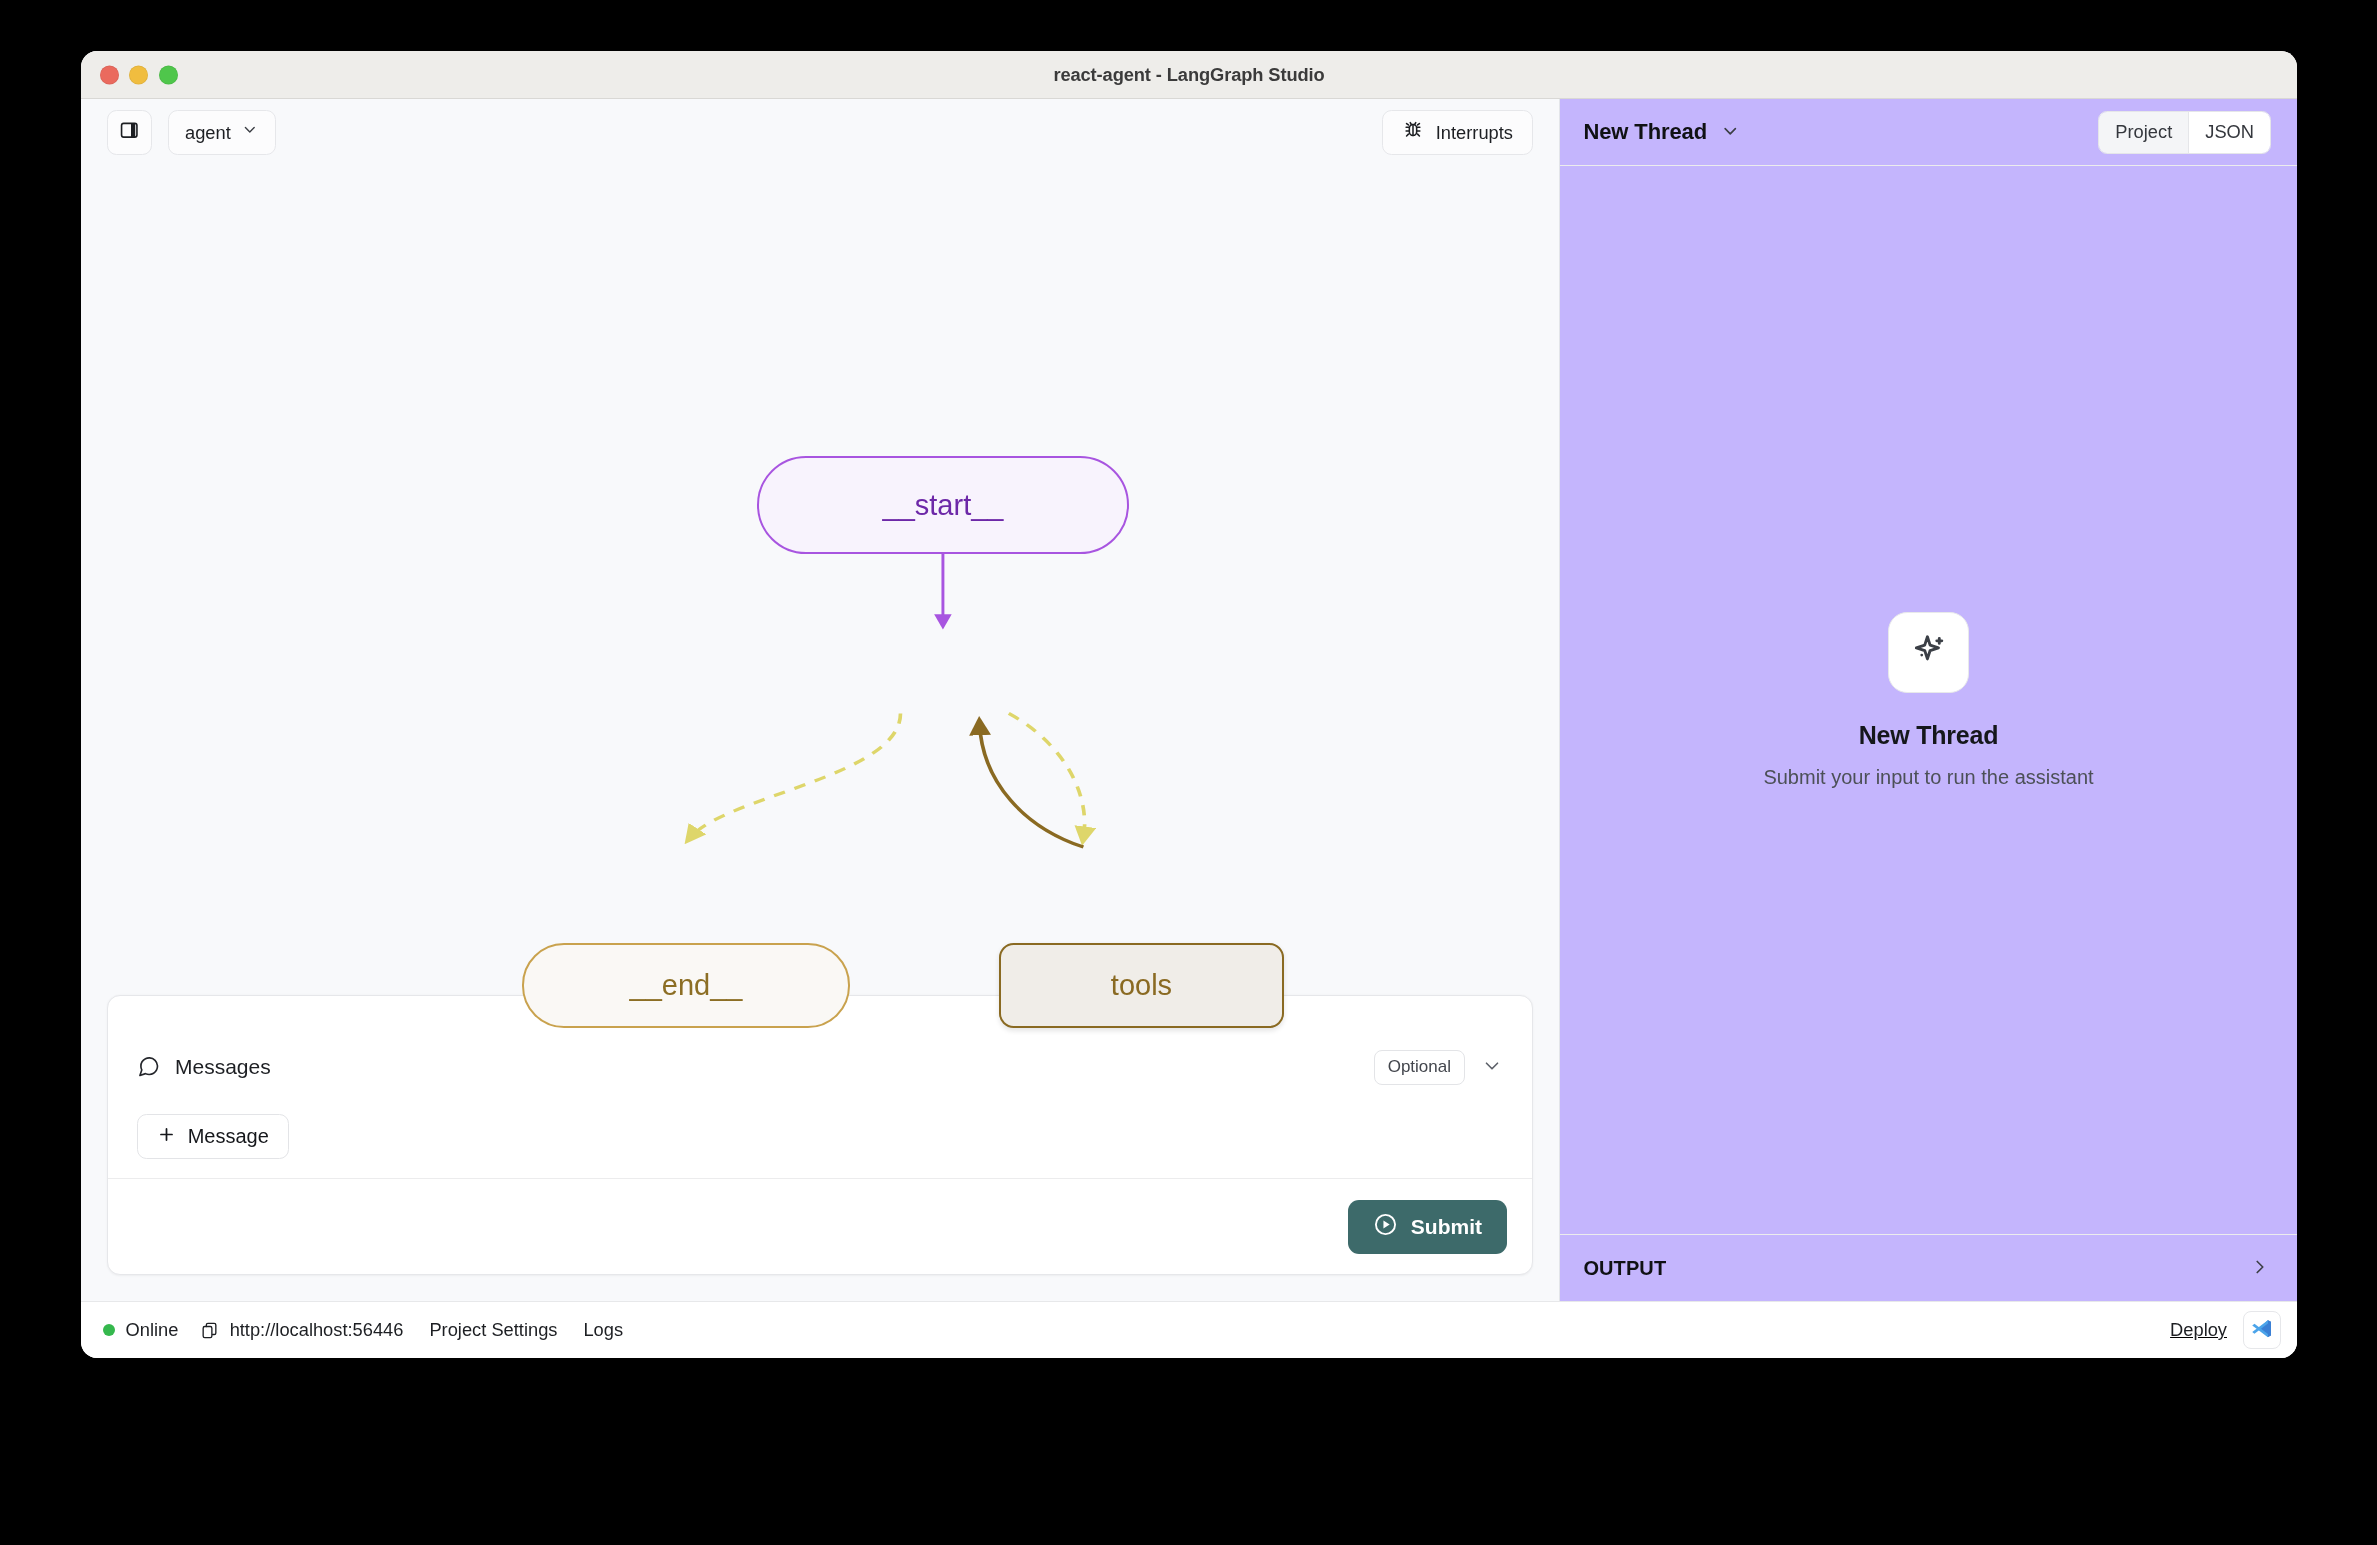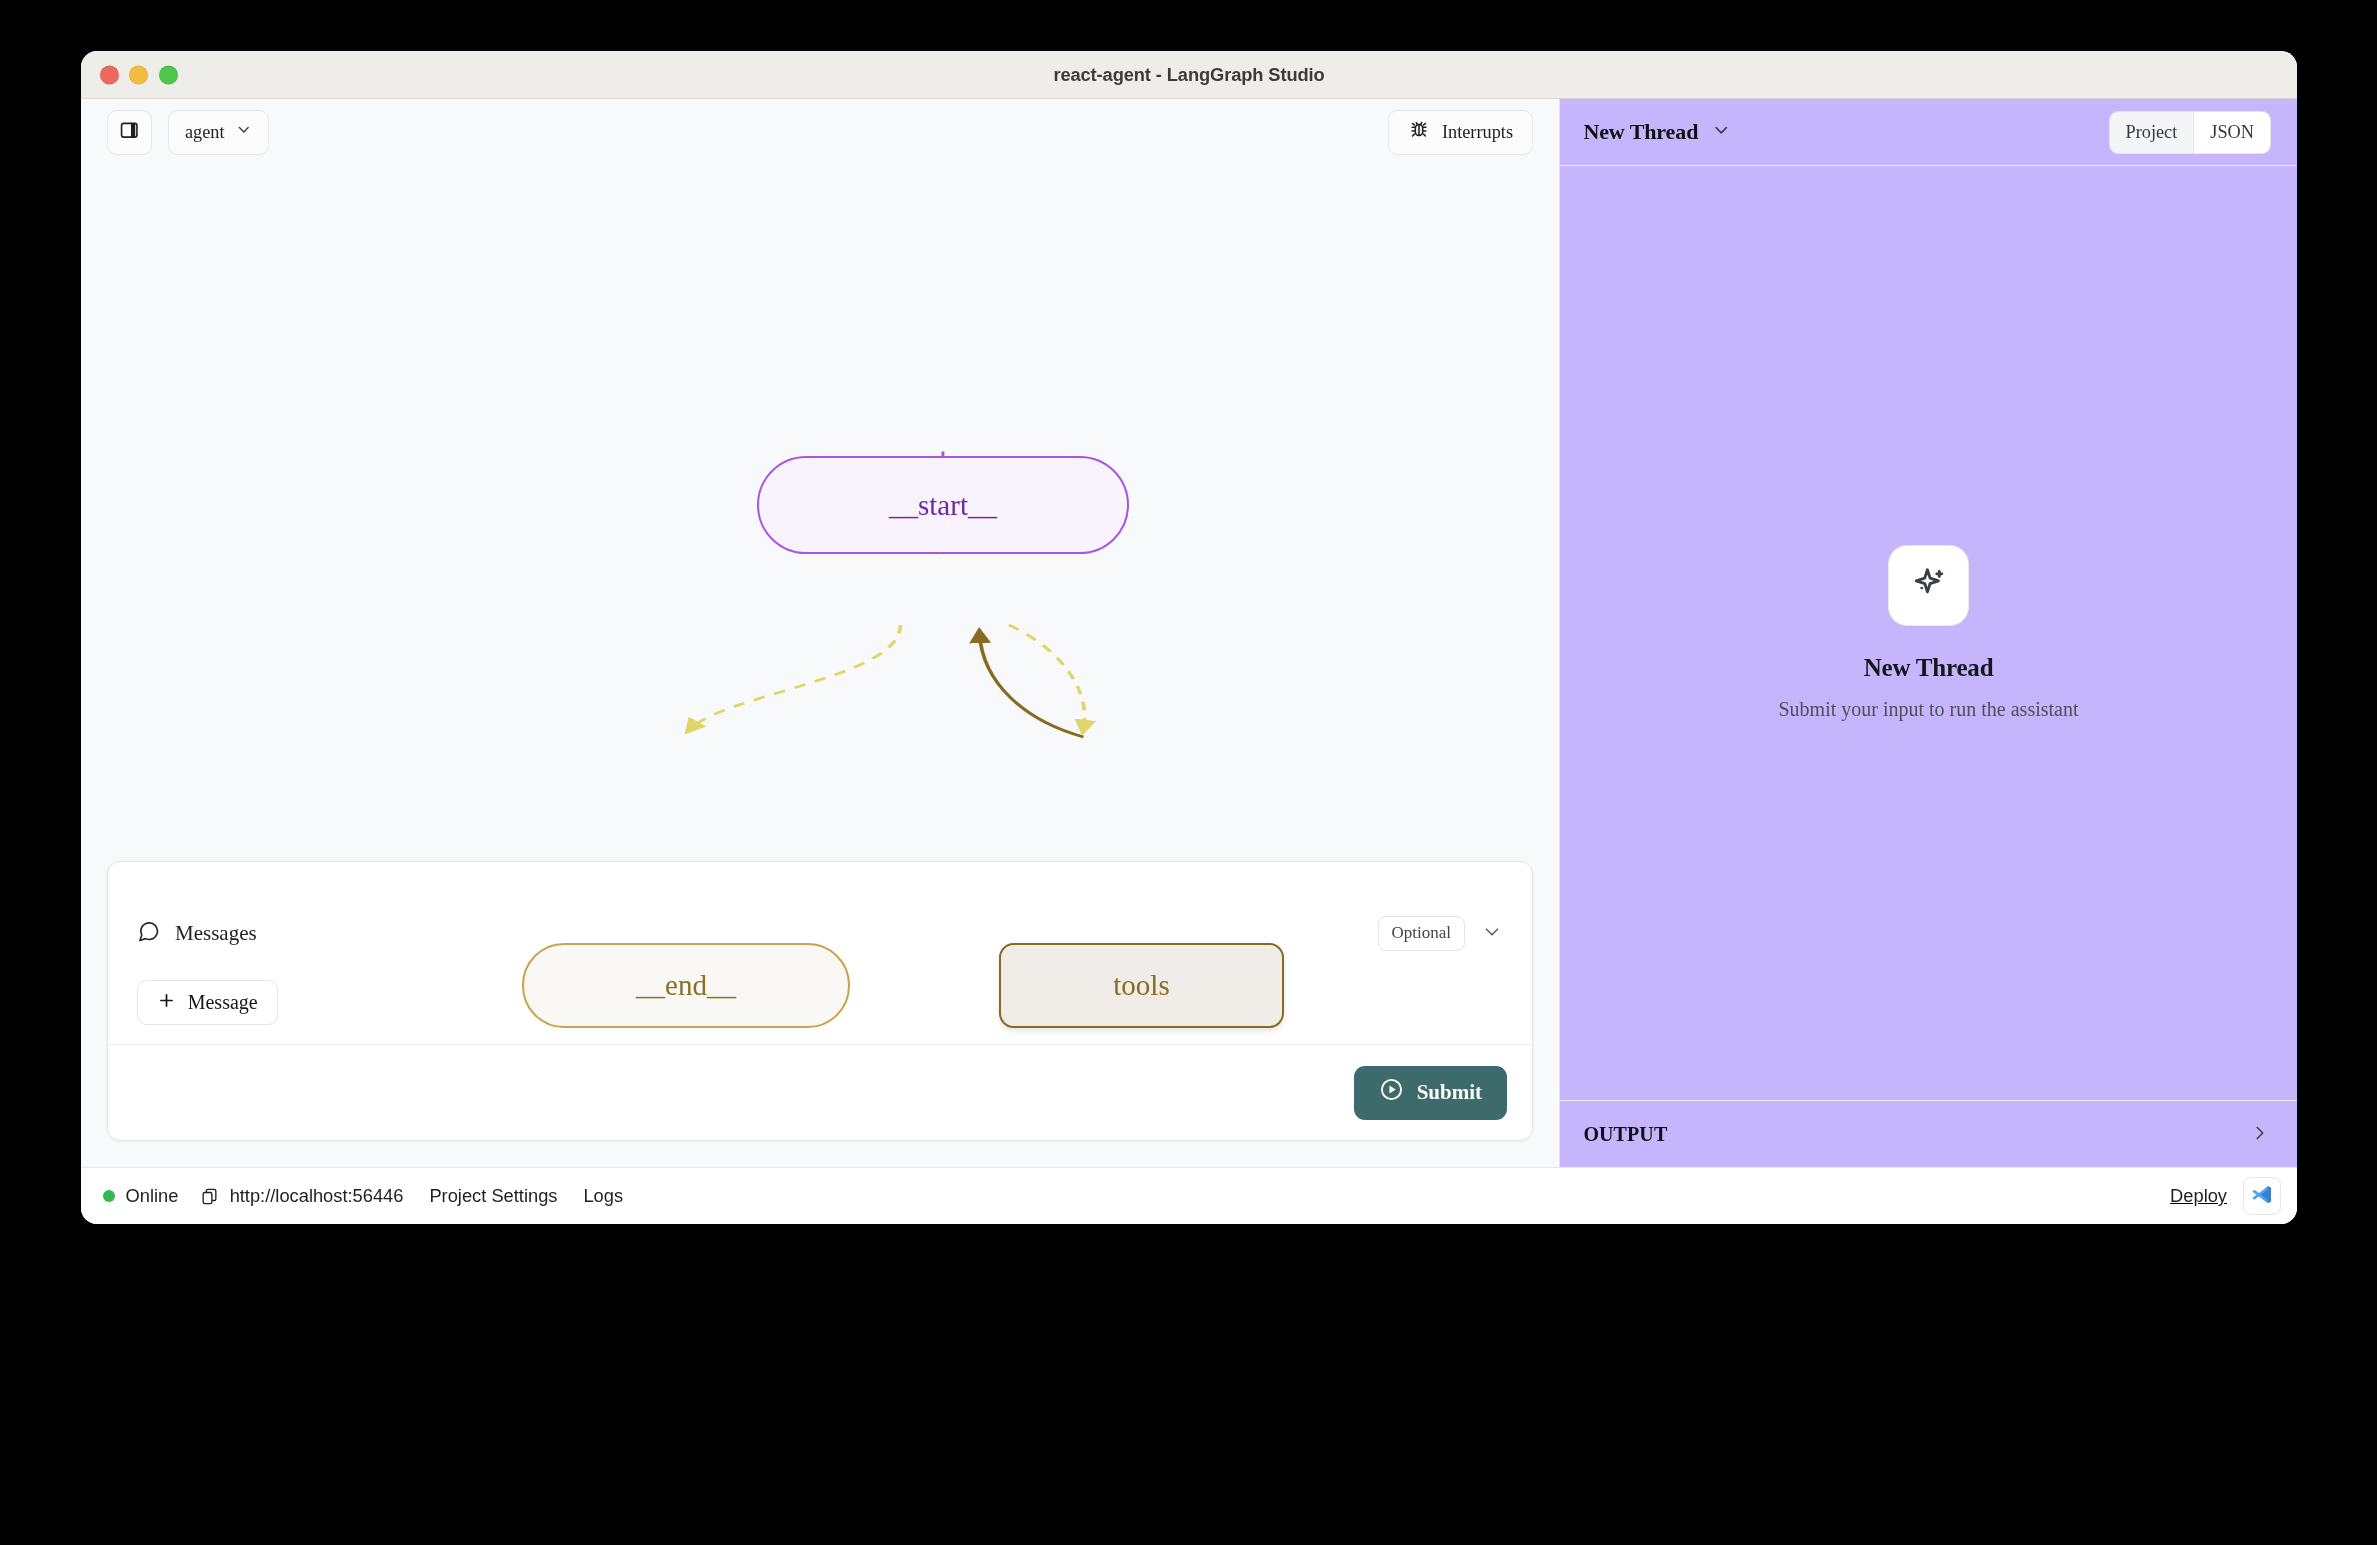--- a/index.html
+++ b/index.html
@@ -7,21 +7,21 @@
     width: 2377px; height: 1546px;
     background: #000000;
     font-family: "Liberation Sans", sans-serif;
     overflow: hidden;
   }
 
   
   #window {
     position: absolute;
     left: 81px; top: 51px;
-    width: 2216px; height: 1173px;
+    width: 2216px; height: 1307px;
     background: #ffffff;
     border-radius: 16px;
     overflow: hidden;
     box-shadow: 0 13px 44px rgba(0,0,0,0.55);
     display: flex;
     flex-direction: column;
   }
   #titlebar {
     height: 48px;
     background: #eeedea;
@@ -38,21 +38,21 @@
   .traffic.yellow { left: 48px;  background: #f0bd3f; box-shadow: inset 0 0 0 0.7px rgba(0,0,0,0.08); }
   .traffic.green  { left: 78px; background: #4fc64b; box-shadow: inset 0 0 0 0.7px rgba(0,0,0,0.08); }
   #window-title {
     position: absolute; left: 0; right: 0; top: 0; bottom: 0;
     display: flex; align-items: center; justify-content: center;
     font-size: 18.3px; font-weight: bold; color: #3b3b3b;
     letter-spacing: -0.1px;
   }
 
   
-  #body { flex: 1 1 auto; display: flex; min-height: 0; font-family: Liberation Serif, serif; }
+  #body { flex: 1 1 auto; display: flex; min-height: 0; }
 
   
   #left-pane {
     width: 1479px;
     background: #f8f9fb;
     display: flex; flex-direction: column;
     border-right: 1.5px solid #e3e5e9;
     min-height: 0;
   }
   #left-toolbar {

